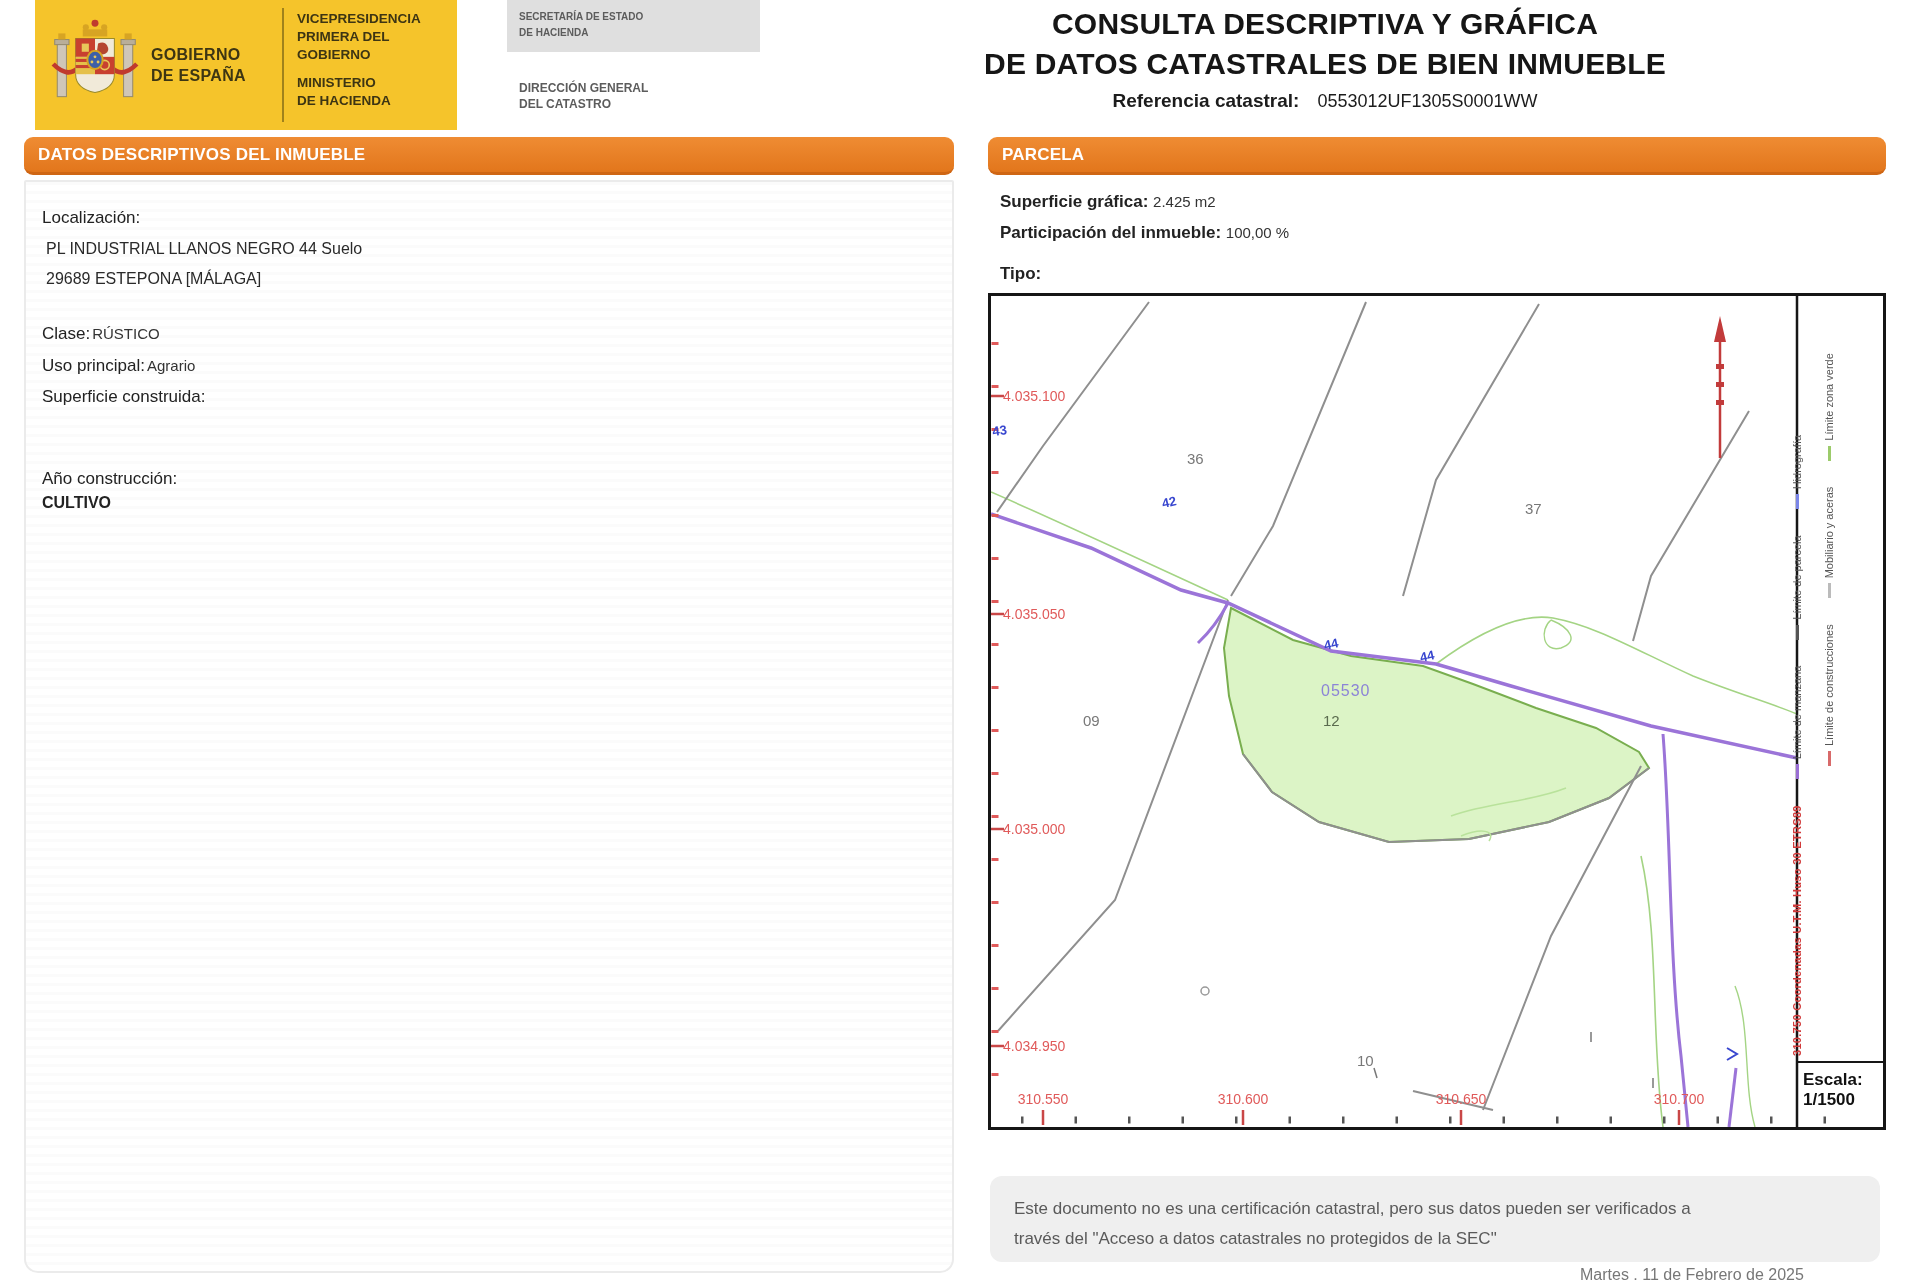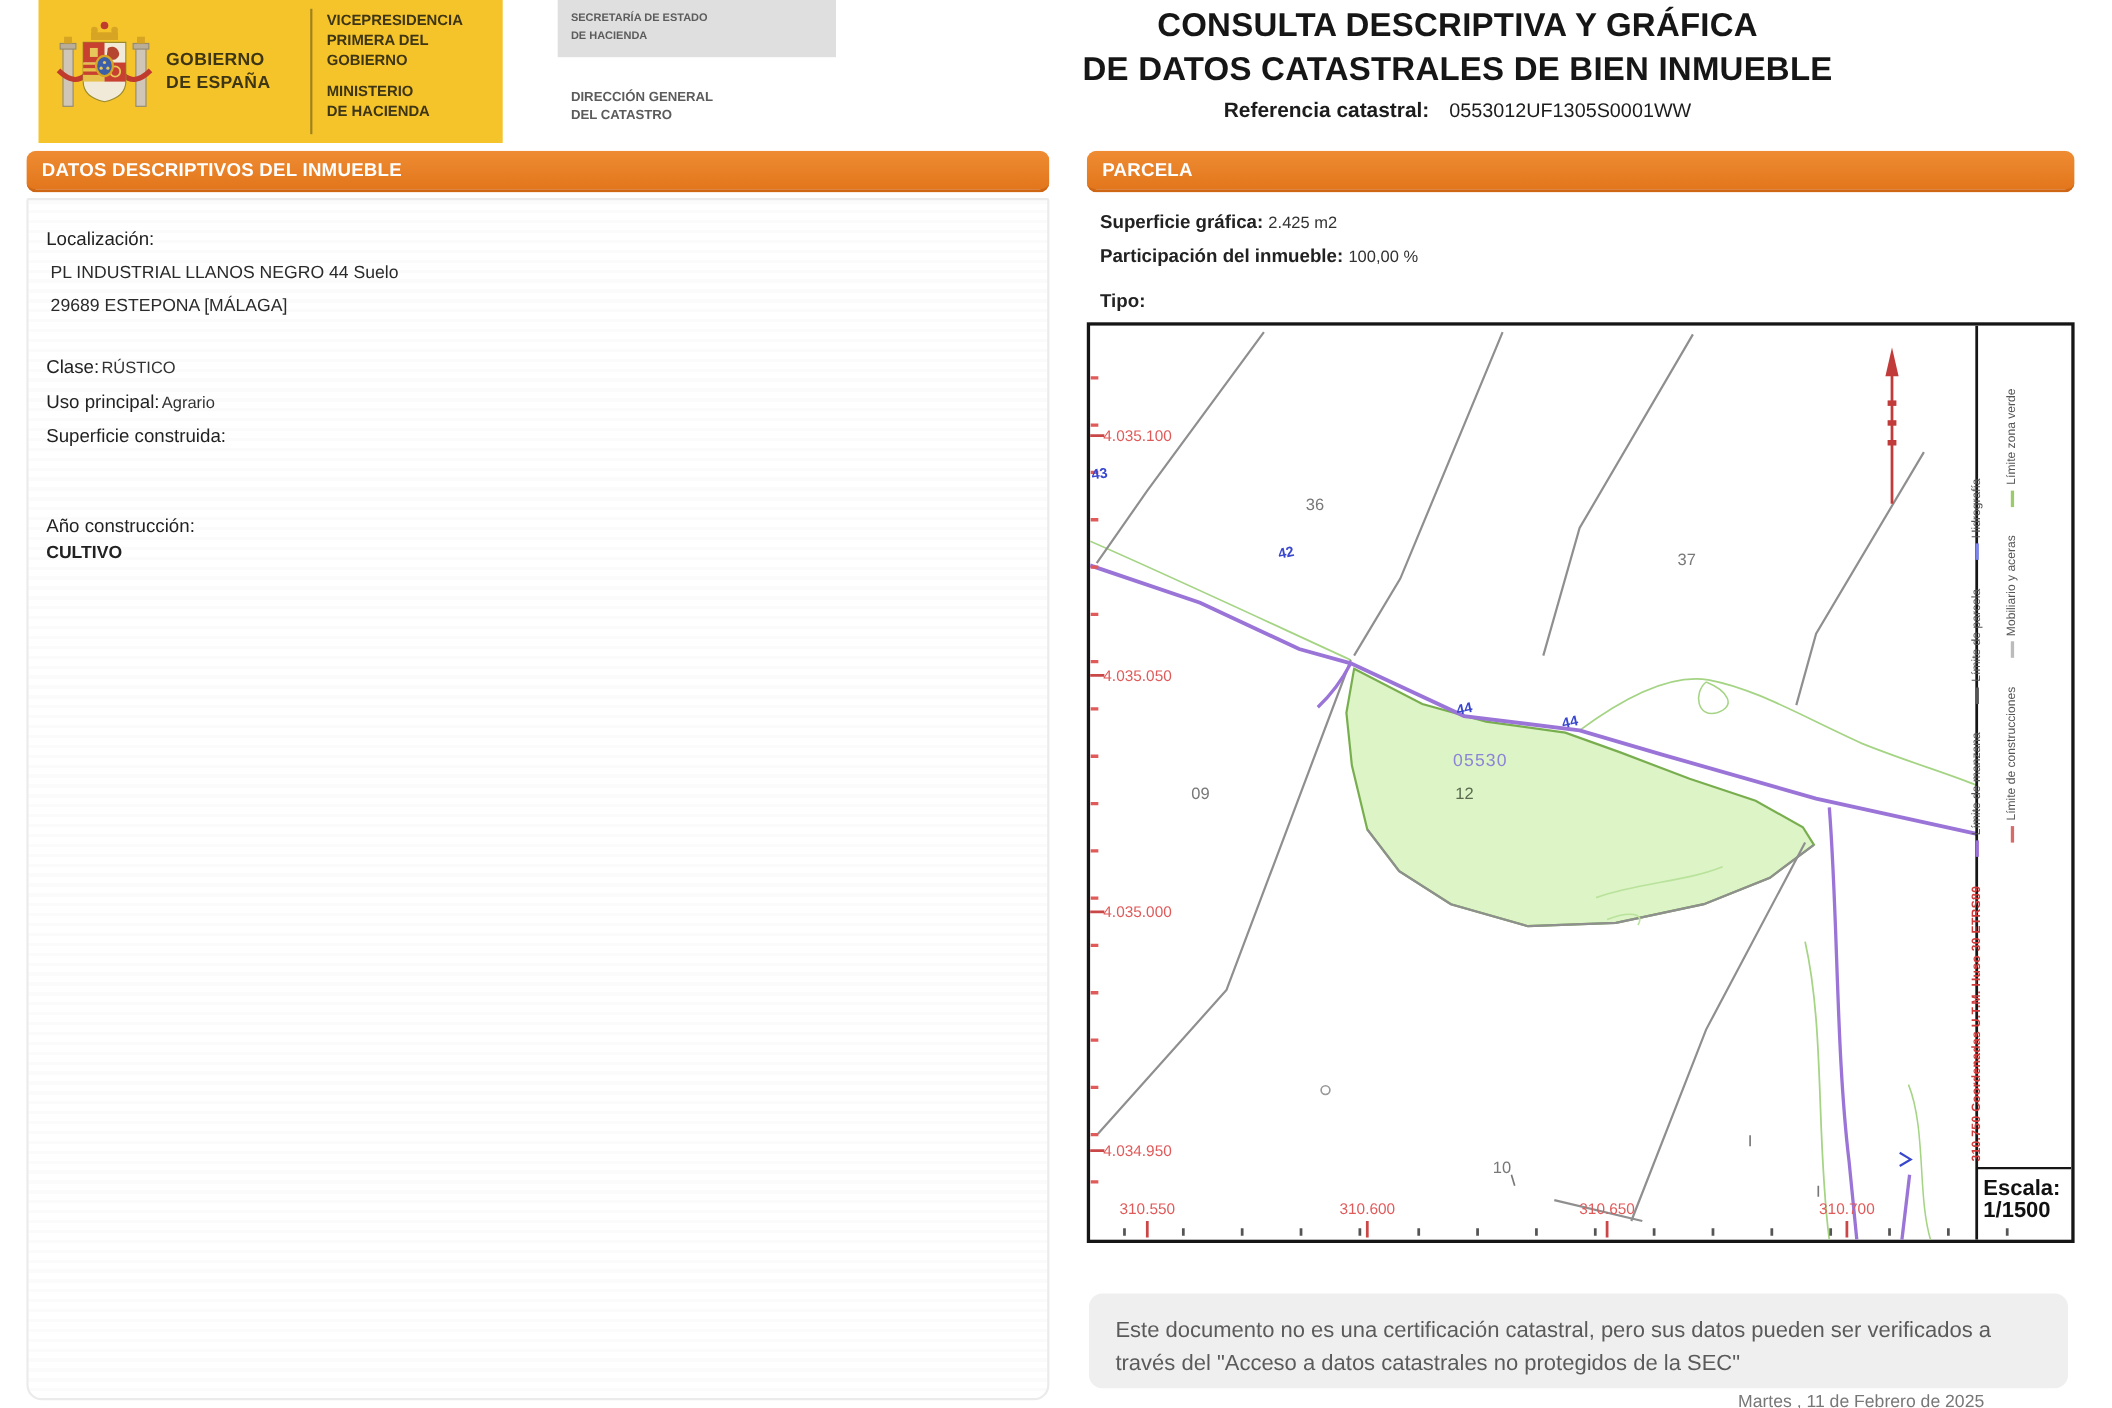--- a/index.html
+++ b/index.html
@@ -54,25 +54,25 @@
   .rp-field .v { font-size:15px; color:#333; font-weight:normal; }
 
   
   .map-wrap { position:absolute; left:988px; top:293px; width:898px; height:837px; border:3px solid #161616; background:#fff; }
   .legend-rot { position:absolute; display:flex; flex-direction:row; align-items:center; transform:rotate(-90deg); transform-origin:left bottom; height:20px; font-size:11px; color:#555; white-space:nowrap; }
   .lc1 { left:816px; top:740px; width:700px; gap:26px; }
   .lc2 { left:848px; top:450px; width:410px; gap:26px; }
   .li { display:inline-flex; align-items:center; gap:5px; }
   .sw { display:inline-block; width:15px; height:3px; }
   .utm { font-weight:bold; color:#d23a3a; letter-spacing:.3px; }
-  .escala { position:absolute; left:812px; top:774px; font-size:20px; font-weight:bold; color:#111; line-height:20px; }
+  .escala { position:absolute; left:812px; top:774px; font-size:17px; font-weight:bold; color:#111; line-height:20px; }
 
   
   .disclaimer { position:absolute; left:990px; top:1176px; width:890px; height:86px; background:#EFEFEF; border-radius:12px;
-                padding:18px 24px; font-size:20px; color:#5a5a5a; line-height:30px; }
+                padding:18px 24px; font-size:17px; color:#5a5a5a; line-height:30px; }
   .date-note { position:absolute; left:1580px; top:1266px; font-size:16px; color:#777; }
 </style>
 </head>
 <body>
 
 <div class="page">
 
   <div class="logo-block">
     <svg class="emblem" width="92" height="102" viewBox="0 0 90 100">
       <rect x="8" y="30" width="9" height="52" fill="#cfc6b8" stroke="#948a6f"></rect>

